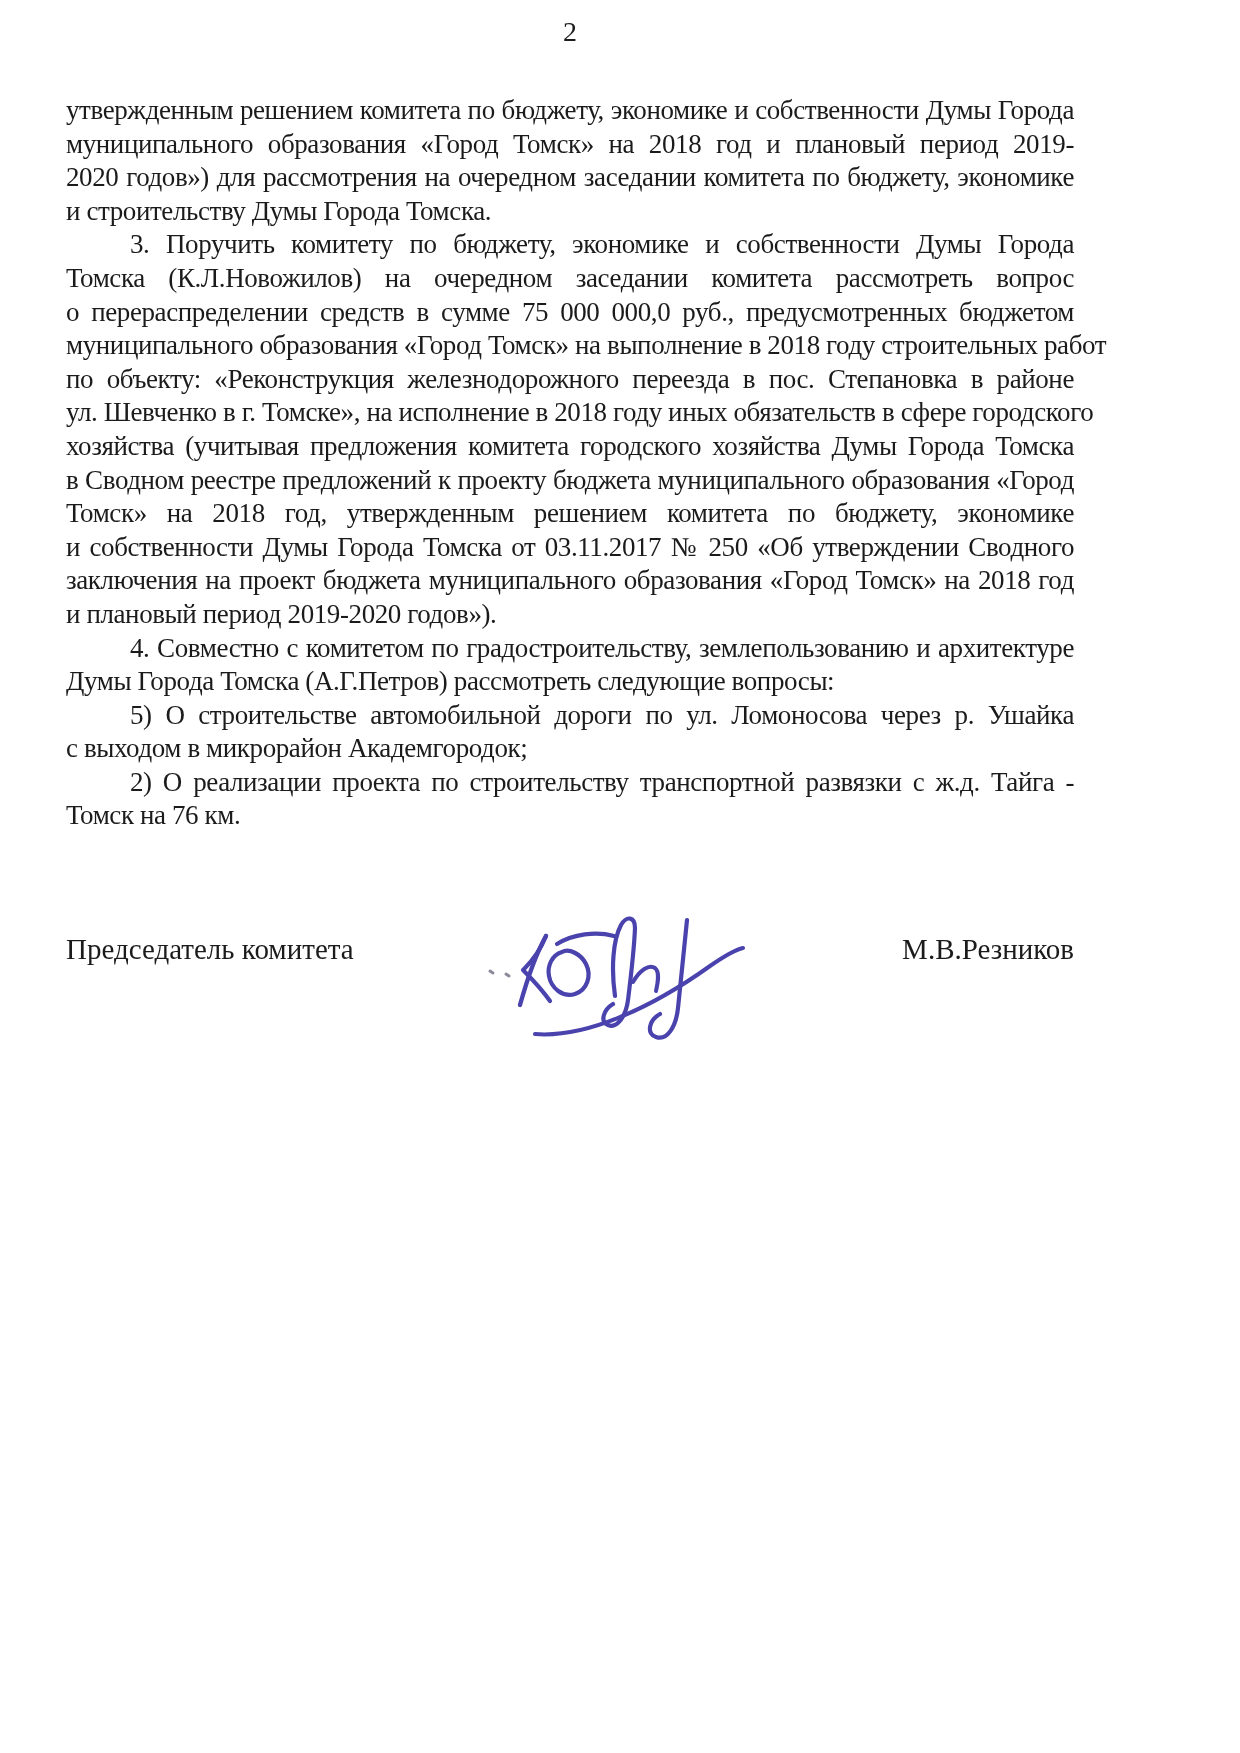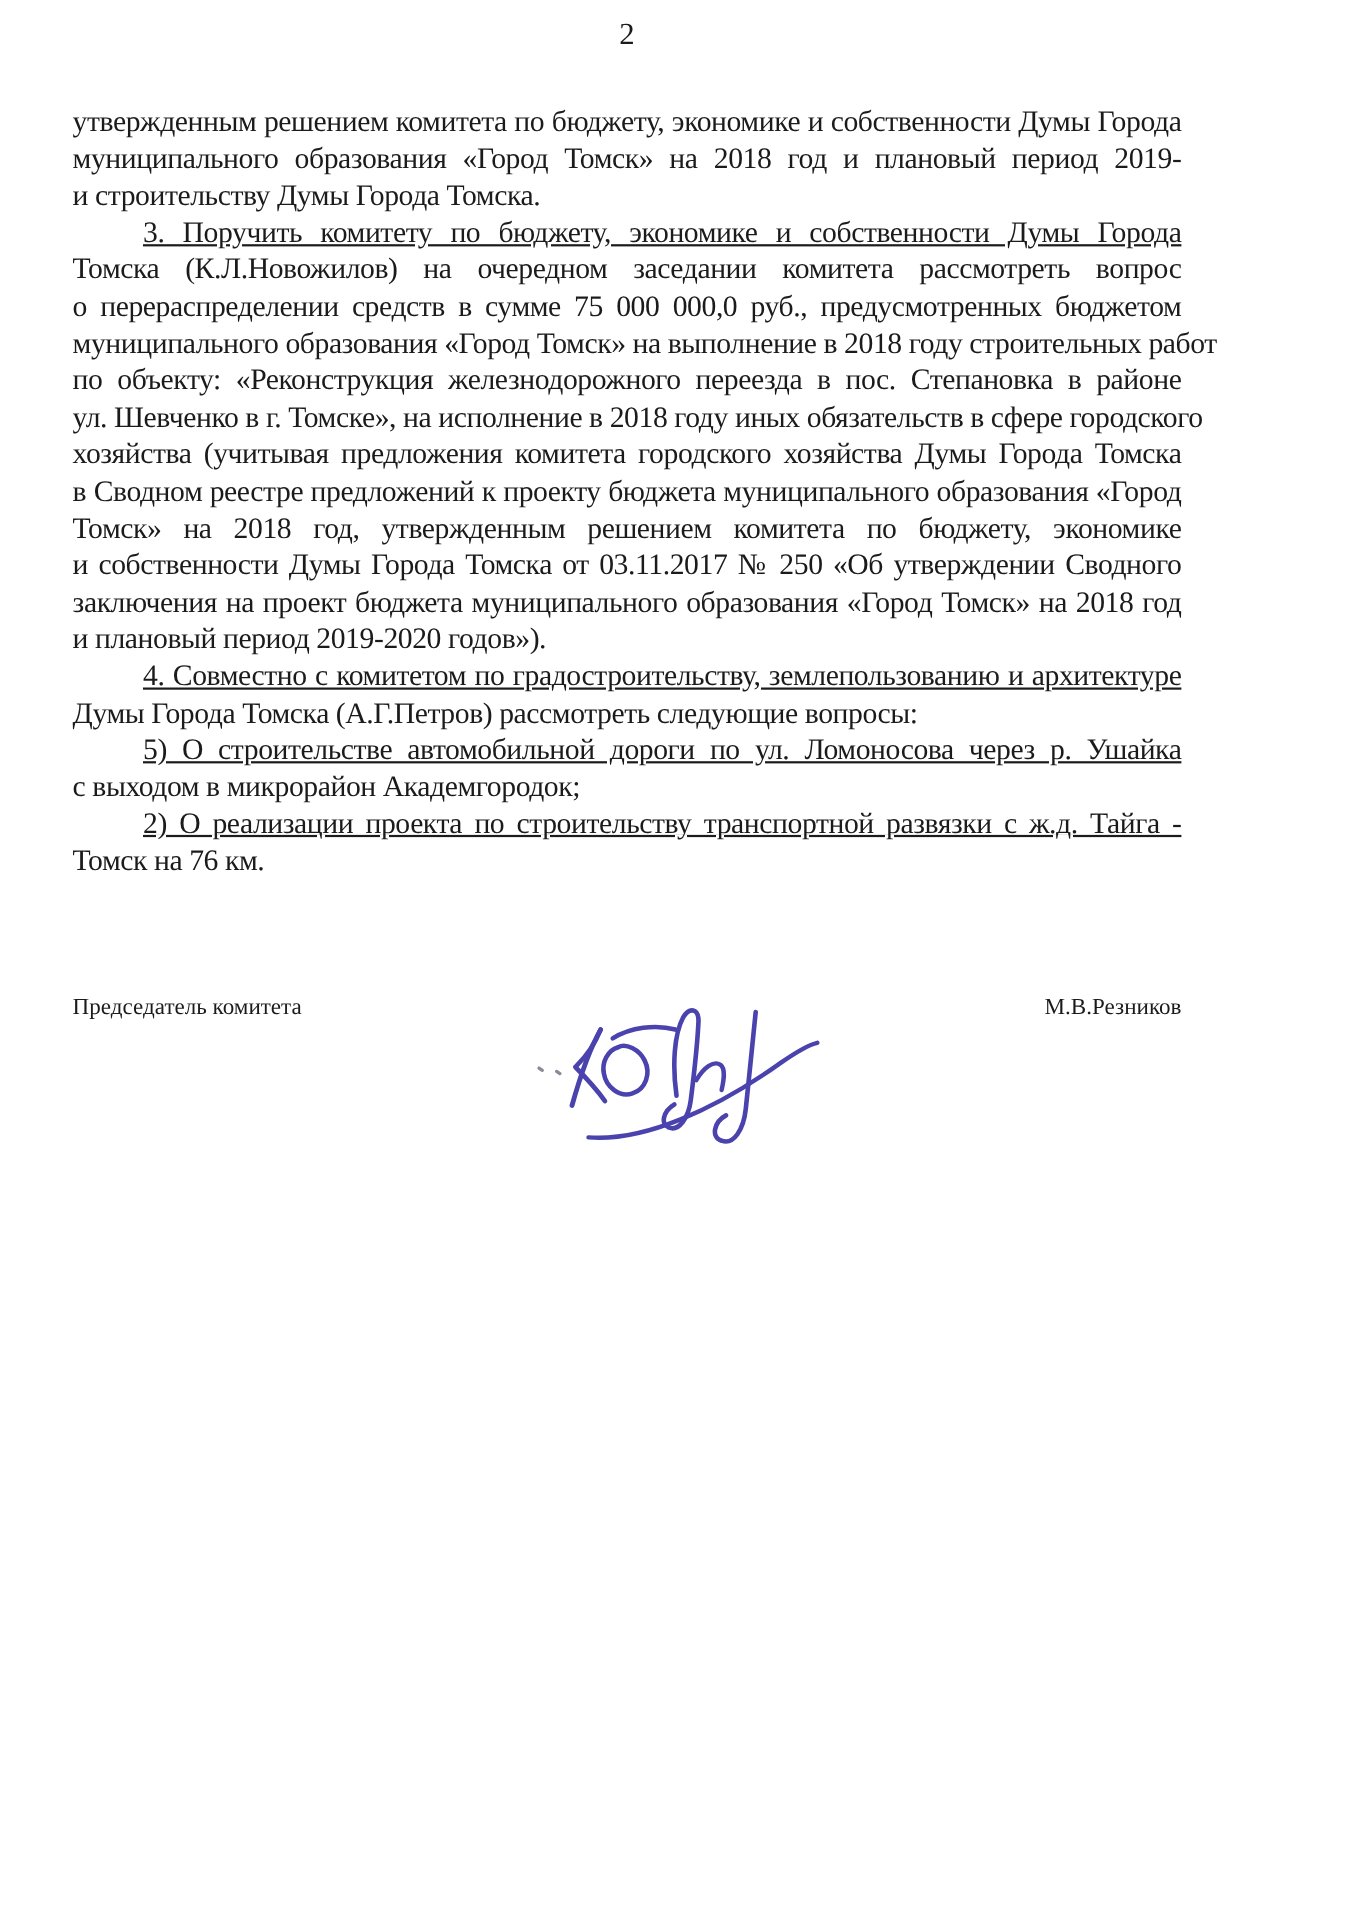--- a/index.html
+++ b/index.html
@@ -30,29 +30,28 @@
   .line{
     text-align:justify;
     text-align-last:justify;
     white-space:nowrap;
   }
   .line.last{
     text-align-last:left;
   }
   .line.indent{
     text-indent:64px;
-    text-decoration:underline;
   }
   .sig-row{
     width:1008px;
     margin-left:66px;
     margin-top:99px;
     display:flex;
     justify-content:space-between;
-    font-size:21px;
+    font-size:29px;
     line-height:34px;
   }
   .sig-svg{
     position:absolute;
     left:465px;
     top:908px;
     width:305px;
     height:160px;
   }
   .sig-svg path{
@@ -64,20 +63,21 @@
 </head>
 <body>
 
 <div class="page" style="background: rgb(255, 255, 255); color: rgb(27, 27, 27);">
 
   <div class="page-number">2</div>
 
   <div class="doc-body" id="doc-body">
       <div class="line">утвержденным решением комитета по бюджету, экономике и собственности Думы Города</div>
       <div class="line">муниципального образования «Город Томск» на 2018 год и плановый период 2019-</div>
+      <div class="line">2020 годов») для рассмотрения на очередном заседании комитета по бюджету, экономике</div>
       <div class="line last">и строительству Думы Города Томска.</div>
       <div class="line indent">3.  Поручить комитету по бюджету, экономике и собственности Думы Города</div>
       <div class="line">Томска (К.Л.Новожилов) на очередном заседании комитета рассмотреть вопрос</div>
       <div class="line">о перераспределении средств в сумме 75 000 000,0 руб., предусмотренных бюджетом</div>
       <div class="line">муниципального образования «Город Томск» на выполнение в 2018 году строительных работ</div>
       <div class="line">по объекту: «Реконструкция железнодорожного переезда в пос. Степановка в районе</div>
       <div class="line">ул. Шевченко в г. Томске», на исполнение в 2018 году иных обязательств в сфере городского</div>
       <div class="line">хозяйства (учитывая предложения комитета городского хозяйства Думы Города Томска</div>
       <div class="line">в Сводном реестре предложений к проекту бюджета муниципального образования «Город</div>
       <div class="line">Томск» на 2018 год, утвержденным решением комитета по бюджету, экономике</div>

